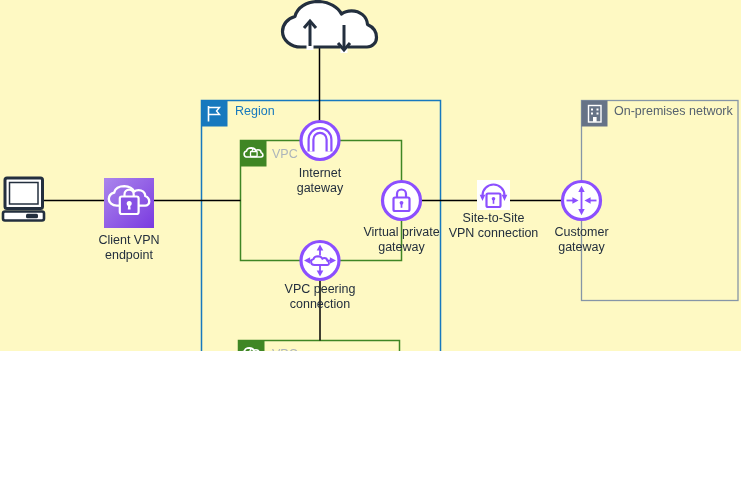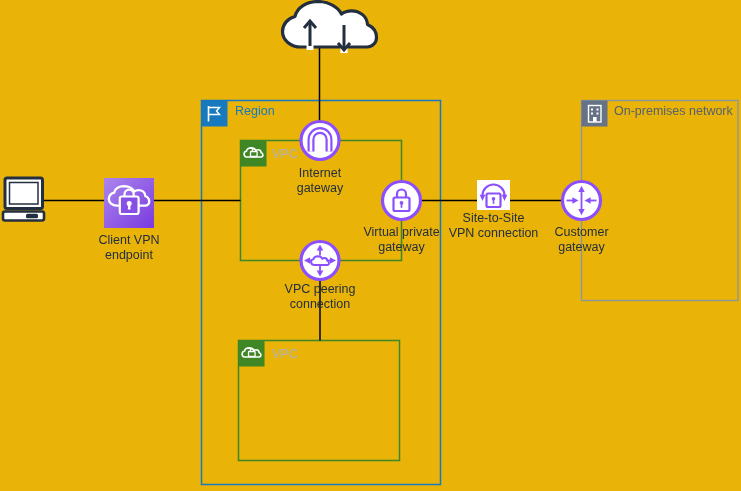--- a/index.html
+++ b/index.html
@@ -1,16 +1,16 @@
 <!DOCTYPE html>
 <html><head>
 <meta charset="utf-8">
 <style>
   html,body{margin:0;padding:0;background:#ffffff;}
-  .stage{position:relative;width:741px;height:491px;background:#eab308;overflow:hidden;}
+  .stage{position:relative;width:741px;height:351px;background:#fef9c3;overflow:hidden;}
   svg{display:block;font-family:"Liberation Sans", sans-serif;}
   text{fill:#232F3E;font-size:12.5px;font-family:"Liberation Sans", sans-serif;}
   .lbl{text-anchor:middle;}
   .region-lbl{fill:#1779BE;text-anchor:start;}
   .vpc-lbl{fill:#ADB5BB;text-anchor:start;}
   .onprem-lbl{fill:#56626F;text-anchor:start;}
   .conn{stroke:#000000;stroke-width:1.5;fill:none;}
   .pcirc{fill:#ffffff;stroke:#8C4FFF;stroke-width:3.2;}
   .pstroke{stroke:#8C4FFF;fill:none;}
   .pfill{fill:#8C4FFF;stroke:none;}

